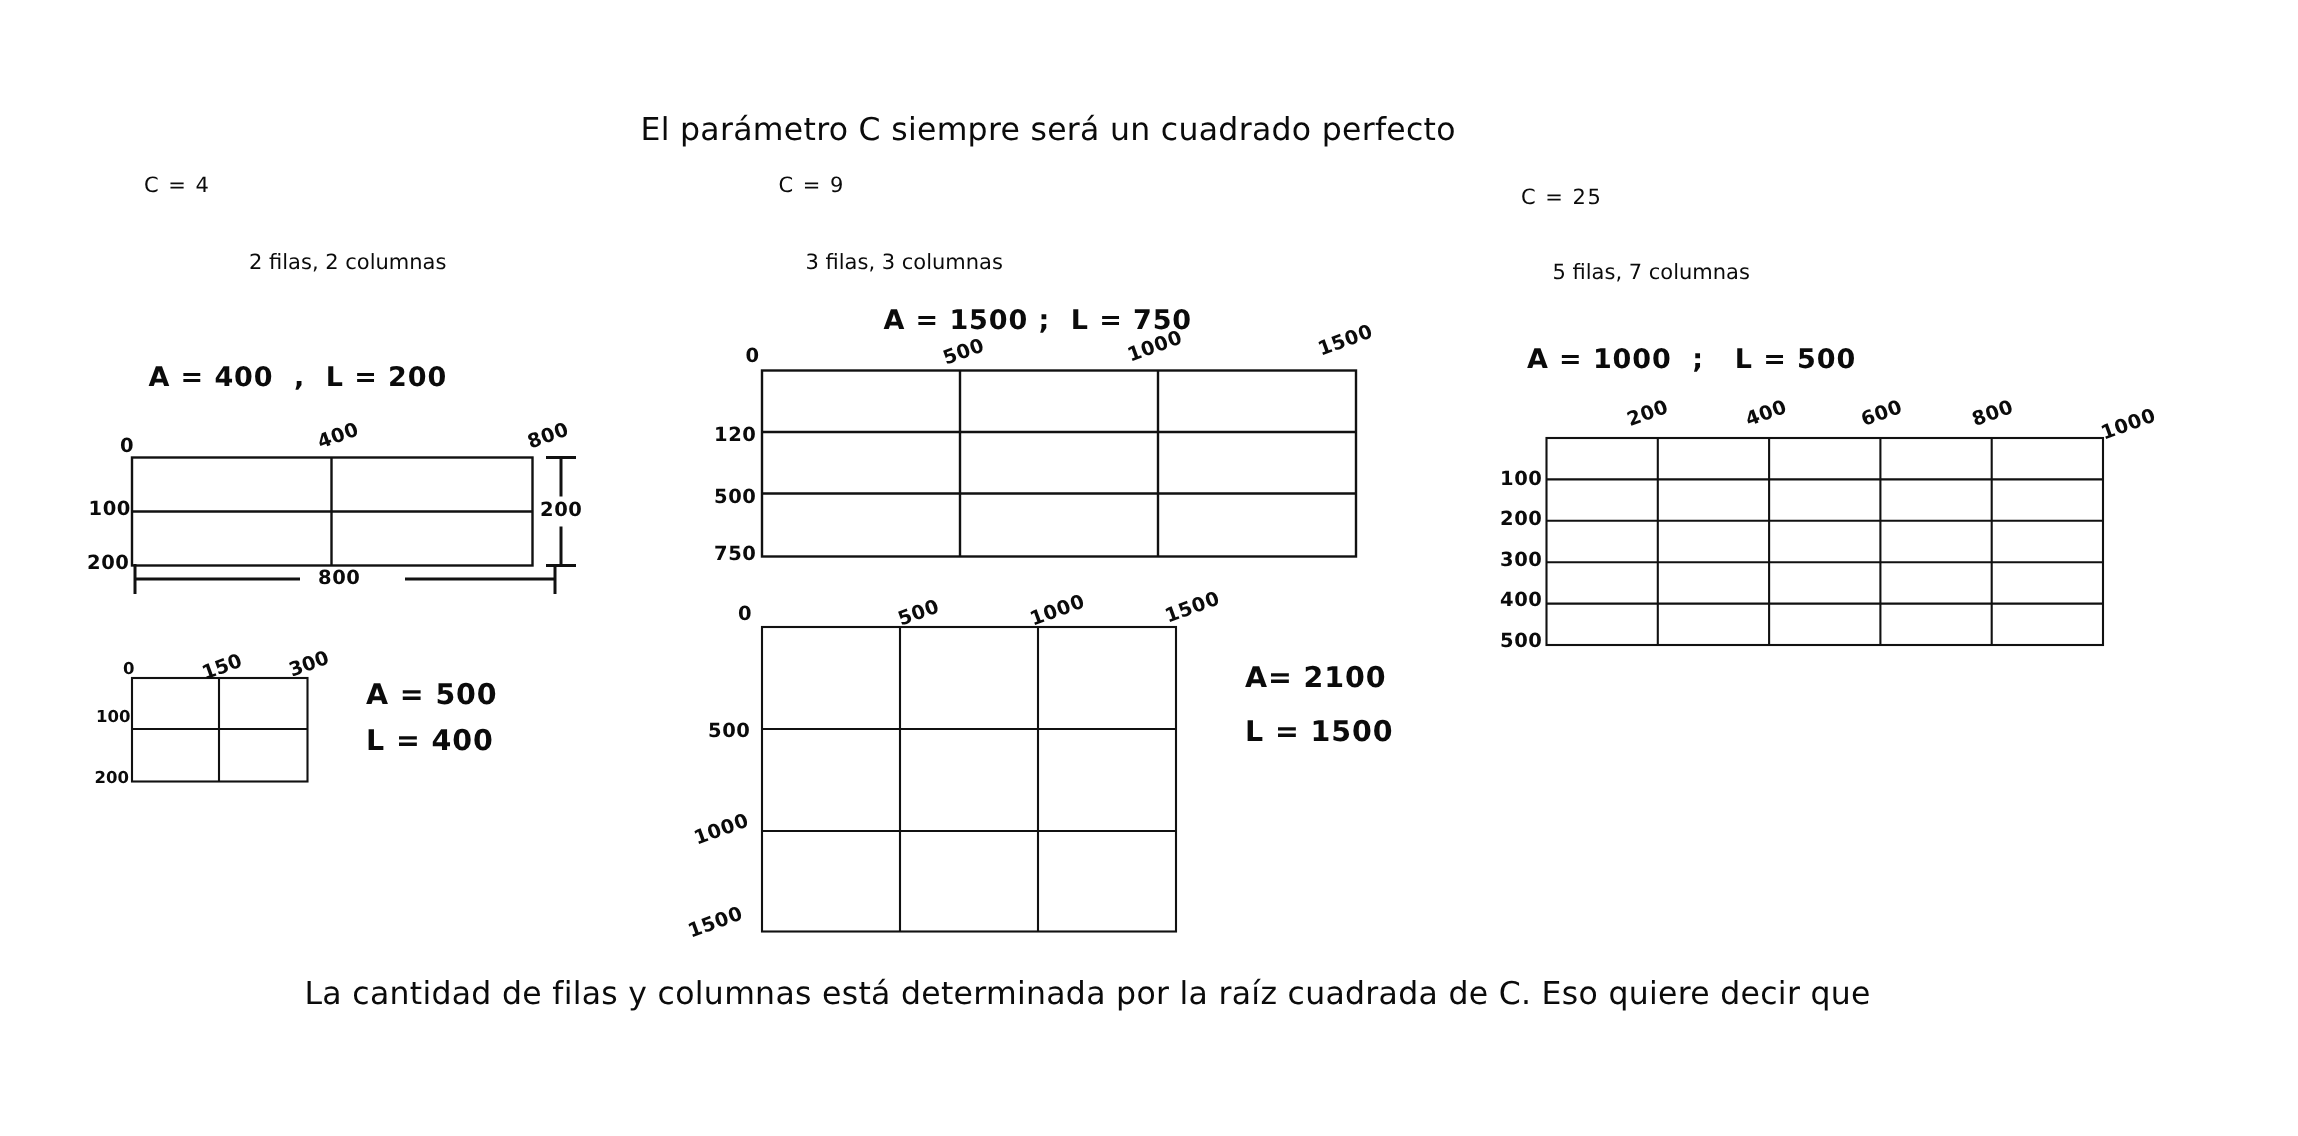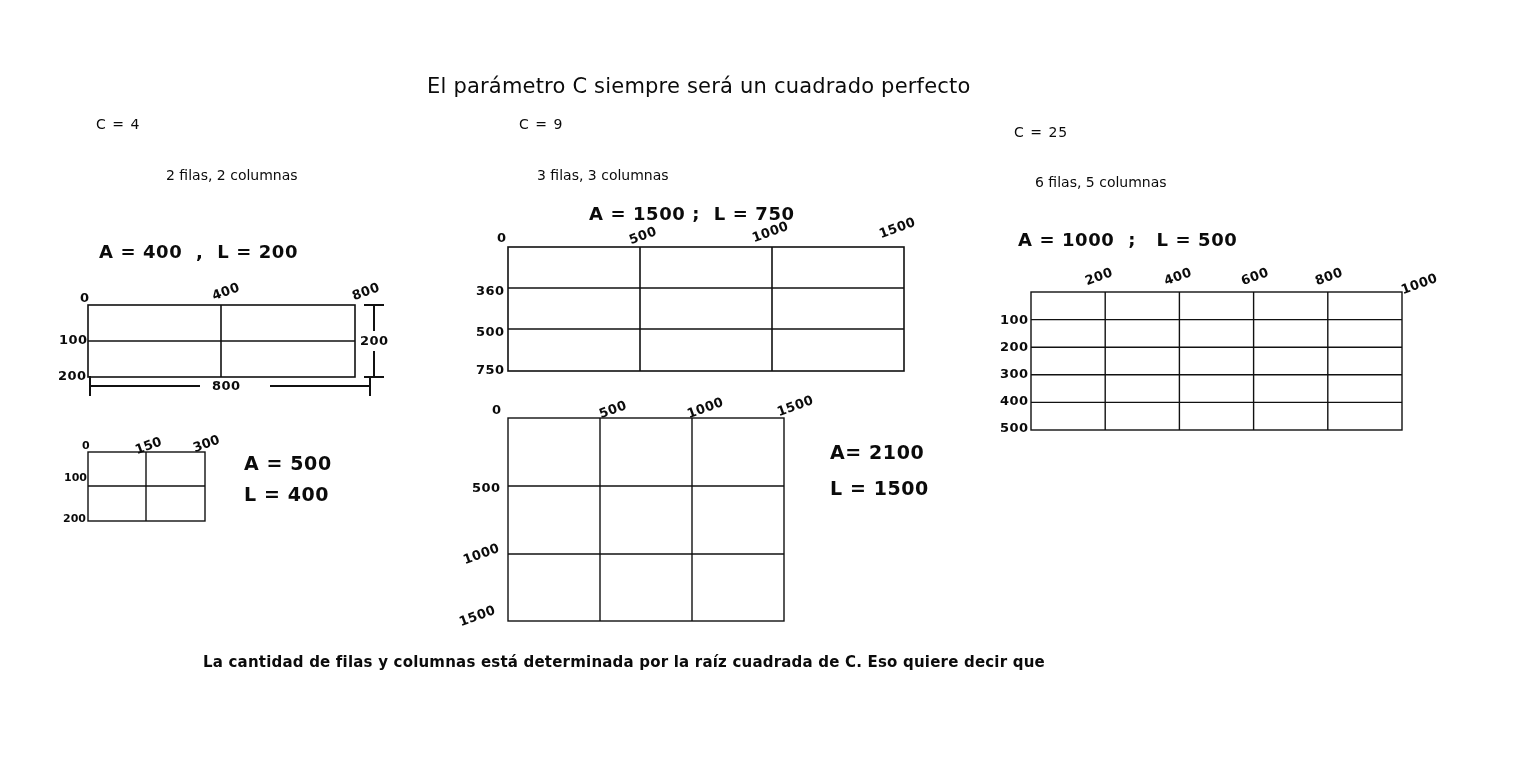--- a/index.html
+++ b/index.html
@@ -53,24 +53,23 @@
     font-weight: 700;
     transform: rotate(-20deg);
     transform-origin: left bottom;
   }
   .bigval {
     font-size: 19px;
     font-weight: 600;
     letter-spacing: 0.6px;
   }
   .footer {
-    font-size: 15px;
+    font-size: 21px;
     line-height: 28px;
     letter-spacing: 0.2px;
-    font-weight: bold;
   }
   svg {
     position: absolute;
     overflow: visible;
   }
   svg line, svg path {
     stroke: #111111;
     fill: none;
   }
 </style>
@@ -136,21 +135,21 @@
     <rect x="0" y="0" width="396" height="124" stroke="#111111" stroke-width="1.6" fill="none"></rect>
     <line x1="0" y1="41" x2="396" y2="41" stroke-width="1.6"></line>
     <line x1="0" y1="82" x2="396" y2="82" stroke-width="1.6"></line>
     <line x1="132" y1="0" x2="132" y2="124" stroke-width="1.6"></line>
     <line x1="264" y1="0" x2="264" y2="124" stroke-width="1.6"></line>
   </svg>
   <div class="txt tick" style="left:497px; top:230px;">0</div>
   <div class="txt tick tick-rot" style="left:632px; top:232px;">500</div>
   <div class="txt tick tick-rot" style="left:755px; top:230px;">1000</div>
   <div class="txt tick tick-rot" style="left:882px; top:226px;">1500</div>
-  <div class="txt tick" style="left:476px; top:283px;">360</div>
+  <div class="txt tick" style="left:476px; top:283px;">120</div>
   <div class="txt tick" style="left:476px; top:324px;">500</div>
   <div class="txt tick" style="left:476px; top:362px;">750</div>
 
   <svg style="left:508px; top:418px; width:280px; height:205px;">
     <rect x="0" y="0" width="276" height="203" stroke="#111111" stroke-width="1.4" fill="none"></rect>
     <line x1="0" y1="68" x2="276" y2="68" stroke-width="1.4"></line>
     <line x1="0" y1="136" x2="276" y2="136" stroke-width="1.4"></line>
     <line x1="92" y1="0" x2="92" y2="203" stroke-width="1.4"></line>
     <line x1="184" y1="0" x2="184" y2="203" stroke-width="1.4"></line>
   </svg>
@@ -159,21 +158,21 @@
   <div class="txt tick tick-rot" style="left:690px; top:406px;">1000</div>
   <div class="txt tick tick-rot" style="left:780px; top:404px;">1500</div>
   <div class="txt tick" style="left:472px; top:480px;">500</div>
   <div class="txt tick tick-rot" style="left:466px; top:552px;">1000</div>
   <div class="txt tick tick-rot" style="left:462px; top:614px;">1500</div>
 
   <div class="txt bigval" style="left:830px; top:441px;">A= 2100</div>
   <div class="txt bigval" style="left:830px; top:477px;">L = 1500</div>
 
   <div class="txt ckey" style="left:1014px; top:124px;">C = 25</div>
-  <div class="txt csub" style="left:1035px; top:174px;">6 filas, 5 columnas</div>
+  <div class="txt csub" style="left:1035px; top:174px;">5 filas, 7 columnas</div>
 
   <div class="txt alabel" style="left:1018px; top:229px;">A = 1000  ;   L = 500</div>
 
   <svg style="left:1031px; top:292px; width:375px; height:140px;">
     <rect x="0" y="0" width="371" height="138" stroke="#111111" stroke-width="1.4" fill="none"></rect>
     <line x1="0" y1="27.6" x2="371" y2="27.6" stroke-width="1.4"></line>
     <line x1="0" y1="55.2" x2="371" y2="55.2" stroke-width="1.4"></line>
     <line x1="0" y1="82.8" x2="371" y2="82.8" stroke-width="1.4"></line>
     <line x1="0" y1="110.4" x2="371" y2="110.4" stroke-width="1.4"></line>
     <line x1="74.2" y1="0" x2="74.2" y2="138" stroke-width="1.4"></line>

